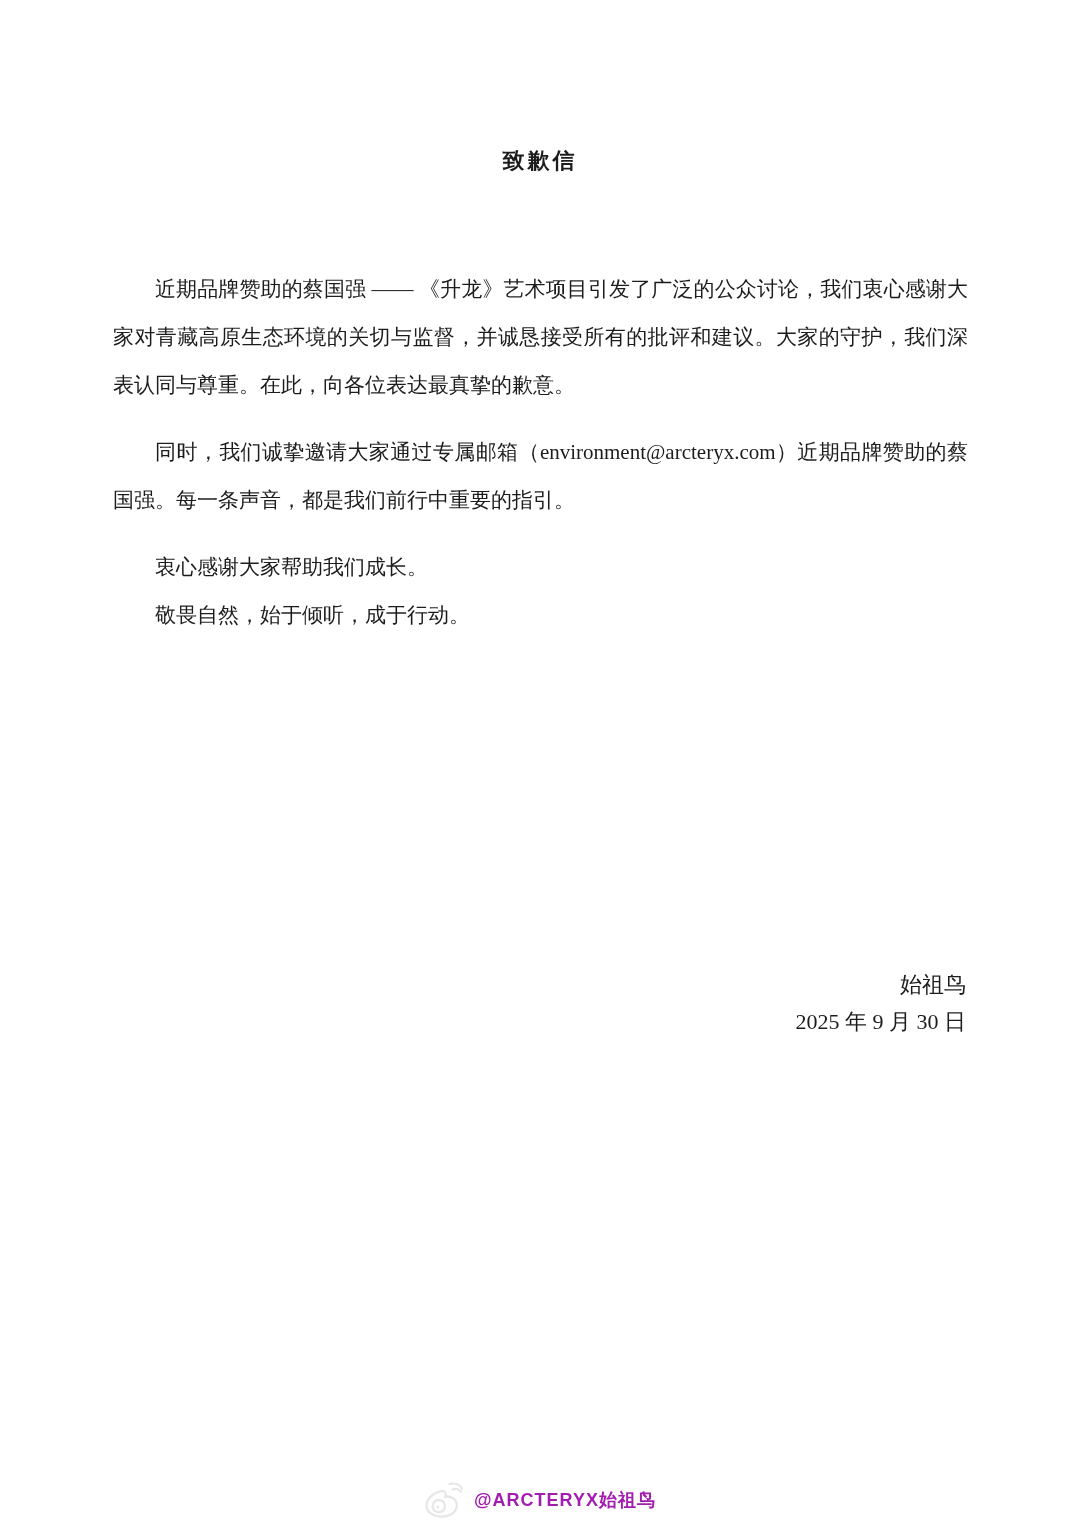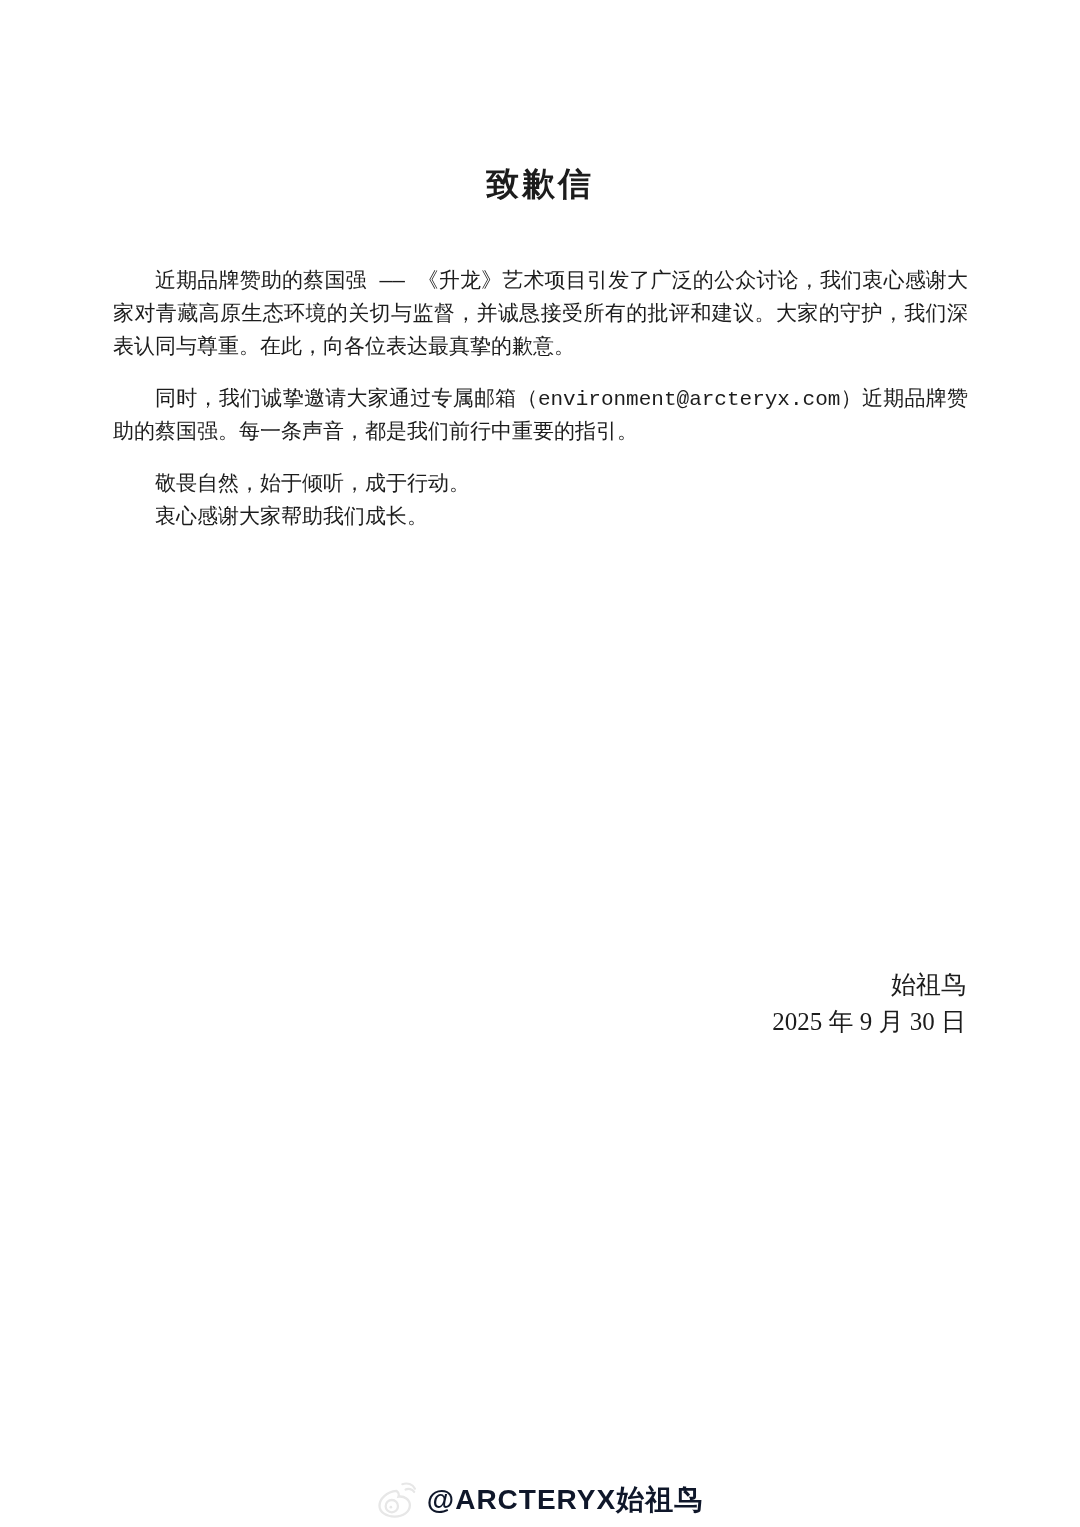--- a/index.html
+++ b/index.html
@@ -15,68 +15,67 @@
     color: #1c1c1c;
     overflow: hidden;
   }
   .page {
     position: absolute;
     inset: 0;
     background: #ffffff;
   }
   .doc-title {
     position: absolute;
-    top: 162px;
+    top: 146px;
     left: 0;
     right: 0;
     text-align: center;
-    font-size: 33px;
+    font-size: 22px;
     font-weight: 600;
     letter-spacing: 3px;
     color: #1c1c1c;
     margin: 0;
   }
   .doc-body {
     position: absolute;
     top: 265px;
     left: 113px;
     width: 855px;
     font-size: 21px;
-    line-height: 33px;
+    line-height: 48px;
     text-align: justify;
     color: #1c1c1c;
-    font-family: Liberation Mono, monospace;
   }
   .doc-body p {
     margin: 0 0 19px 0;
     text-indent: 2em;
   }
   .doc-body p.tight {
     margin: 0;
   }
   .signature {
     position: absolute;
     top: 966px;
     right: 114px;
     text-align: right;
-    font-size: 25px;
+    font-size: 22px;
     line-height: 37px;
     color: #1c1c1c;
   }
   .watermark {
     position: absolute;
     bottom: 8px;
     left: 0;
     right: 0;
     display: flex;
     align-items: center;
     justify-content: center;
     gap: 8px;
-    color: #0f172a;
-    font-size: 28px;
+    color: #a21caf;
+    font-size: 18px;
     font-weight: 700;
     letter-spacing: 1px;
     font-family: "Liberation Sans", sans-serif;
     user-select: none;
   }
   .watermark .wb-icon {
     display: inline-flex;
     width: 42px;
     height: 38px;
   }
@@ -84,22 +83,22 @@
 </head>
 <body>
 
 <div class="page">
 
   <h1 class="doc-title">致歉信</h1>
 
   <div class="doc-body">
     <p>近期品牌赞助的蔡国强 —— 《升龙》艺术项目引发了广泛的公众讨论，我们衷心感谢大家对青藏高原生态环境的关切与监督，并诚恳接受所有的批评和建议。大家的守护，我们深表认同与尊重。在此，向各位表达最真挚的歉意。</p>
     <p>同时，我们诚挚邀请大家通过专属邮箱（environment@arcteryx.com）近期品牌赞助的蔡国强。每一条声音，都是我们前行中重要的指引。</p>
+    <p class="tight">衷心感谢大家帮助我们成长。</p>
     <p class="tight">敬畏自然，始于倾听，成于行动。</p>
-    <p class="tight">衷心感谢大家帮助我们成长。</p>
   </div>
 
   <div class="signature">
     <div>始祖鸟</div>
     <div>2025 年 9 月 30 日</div>
   </div>
 
   <div class="watermark">
     <span class="wb-icon">
       <svg viewBox="0 0 44 40" width="42" height="38" fill="none" stroke="#e7e7e7" stroke-width="2.4" stroke-linecap="round">

